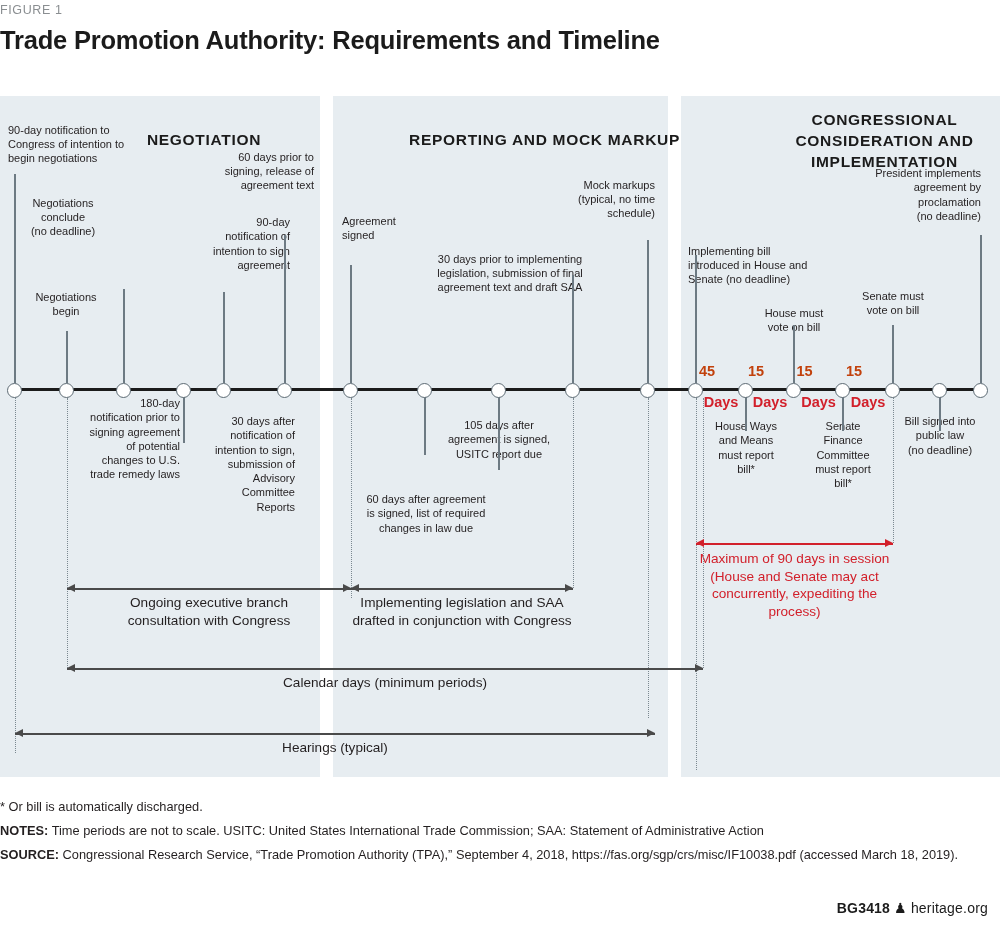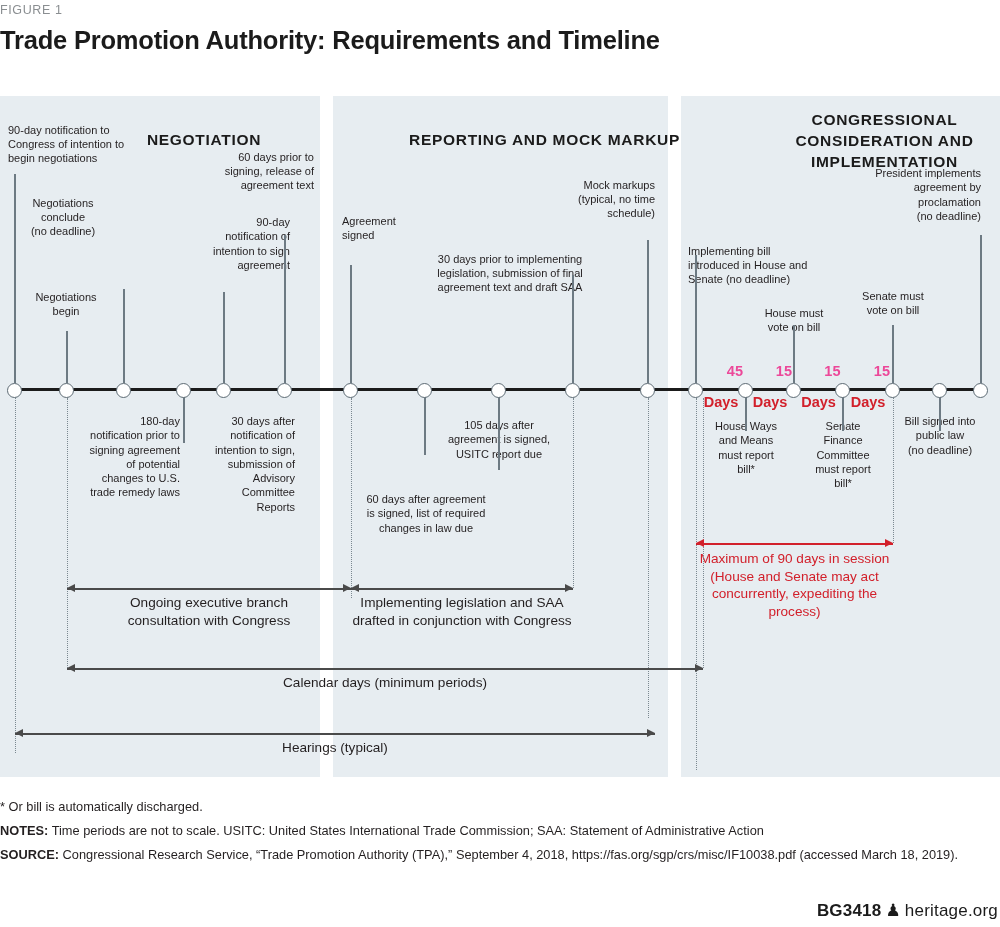--- a/index.html
+++ b/index.html
@@ -50,21 +50,21 @@
     margin-left:-0.7px;
   }
 
   
   .callout{
     position:absolute;font-size:11px;line-height:1.30;color:#231f20;
   }
   .callout.ta-l{text-align:left;}
   .callout.ta-r{text-align:right;}
   .callout.ta-c{text-align:center;}
-  .daylab-num{position:absolute;text-align:right;color:#ec4899;font-weight:bold;font-size:14.5px;}
+  .daylab-num{position:absolute;text-align:left;color:#c2410c;font-weight:bold;font-size:14.5px;}
   .daylab-word{position:absolute;text-align:center;color:#d2202b;font-weight:bold;font-size:14.5px;}
 
   
   .vdot{
     position:absolute;border-left:1.6px dotted #7b8890;width:0;z-index:1;
   }
 
   
   .measure{position:absolute;height:1.6px;background:#4a4a4a;z-index:2;}
   .measure:before,.measure:after{
@@ -82,21 +82,21 @@
   }
   .measure-label.red{color:#d2202b;}
 
   
   .foot{position:absolute;font-size:12.8px;color:#231f20;line-height:1.42;}
   .foot b{font-weight:bold;}
   #foot-note{left:0;top:798px;}
   #foot-notes{left:0;top:822px;width:990px;}
   #foot-source{left:0;top:846px;width:990px;}
   #credit{
-    position:absolute;right:2px;top:900px;font-size:17px;font-weight:bold;
+    position:absolute;right:12px;top:900px;font-size:14px;font-weight:bold;
     color:#1b1b1b;letter-spacing:.2px;margin-left:10px;
   }
   #credit .bell{display:inline-block;margin:0 4px;font-weight:normal;}
   #credit .site{font-weight:normal;}
 </style>
 </head>
 <body>
 
 <div class="fig-label">FIGURE 1</div>
 <div class="fig-title">Trade Promotion Authority: Requirements and Timeline</div>
@@ -115,21 +115,21 @@
     <div class="stem" style="left: 15px; top: 174px; height: 209px;"></div>
     <div class="callout ta-l" style="width: 160px; left: 8px; top: 122.9px;">90-day notification to<br>Congress of intention to<br>begin negotiations</div>
     <div class="dot" style="left: 67px;"></div>
     <div class="stem" style="left: 67px; top: 331px; height: 52px;"></div>
     <div class="callout ta-c" style="width: 120px; left: 6px; top: 289.6px;">Negotiations<br>begin</div>
     <div class="dot" style="left: 124px;"></div>
     <div class="stem" style="left: 124px; top: 289px; height: 94px;"></div>
     <div class="callout ta-c" style="width: 130px; left: -2px; top: 195.9px;">Negotiations<br>conclude<br>(no deadline)</div>
     <div class="dot" style="left: 184px;"></div>
     <div class="stem" style="left: 184px; top: 395px; height: 48px;"></div>
-    <div class="callout ta-r" style="width: 150px; left: 30px; top: 414px; text-align: right;">180-day<br>notification prior to<br>signing agreement<br>of potential<br>changes to U.S.<br>trade remedy laws</div>
+    <div class="callout ta-r" style="width: 150px; left: 30px; top: 396px; text-align: right;">180-day<br>notification prior to<br>signing agreement<br>of potential<br>changes to U.S.<br>trade remedy laws</div>
     <div class="dot" style="left: 224px;"></div>
     <div class="stem" style="left: 224px; top: 292px; height: 91px;"></div>
     <div class="callout ta-c" style="width: 130px; left: 160px; top: 215.2px; text-align: right;">90-day<br>notification of<br>intention to sign<br>agreement</div>
     <div class="dot" style="left: 285px;"></div>
     <div class="stem" style="left: 285px; top: 235px; height: 148px;"></div>
     <div class="callout ta-r" style="width: 160px; left: 154px; top: 149.9px;">60 days prior to<br>signing, release of<br>agreement text</div>
     <div class="callout ta-r" style="width: 120px; left: 175px; top: 414px;">30 days after<br>notification of<br>intention to sign,<br>submission of<br>Advisory<br>Committee<br>Reports</div>
     <div class="dot" style="left: 351px;"></div>
     <div class="stem" style="left: 351px; top: 265px; height: 118px;"></div>
     <div class="callout ta-l" style="width: 130px; left: 342px; top: 213.6px;">Agreement<br>signed</div>

